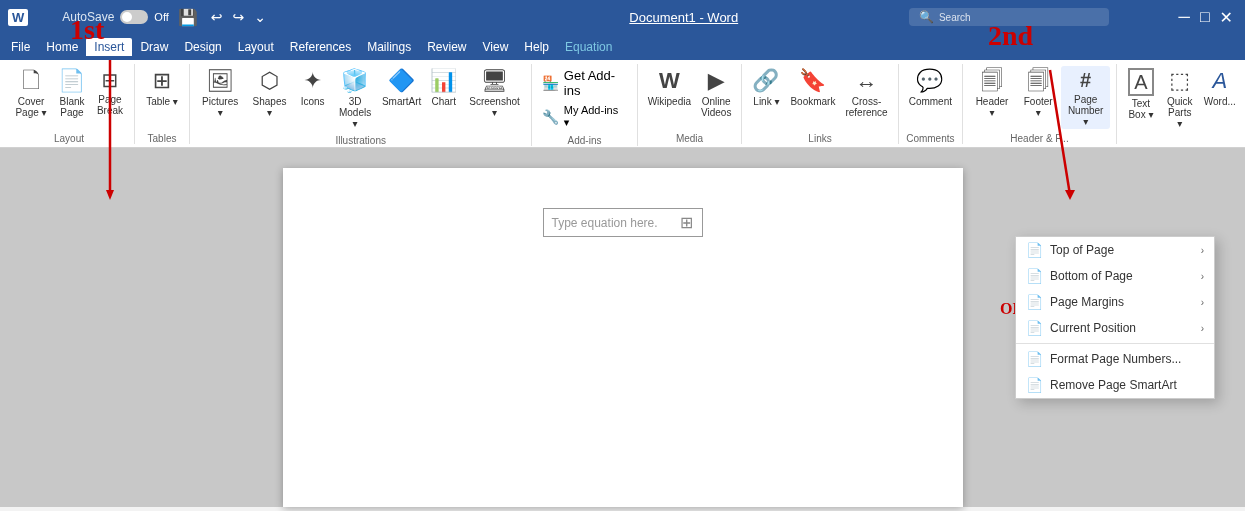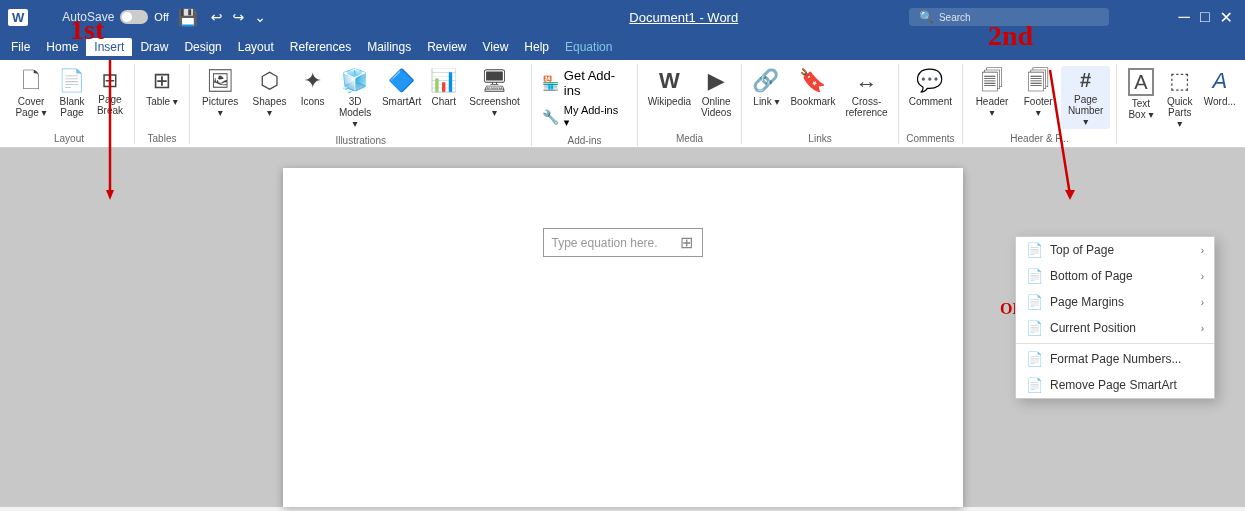--- a/index.html
+++ b/index.html
@@ -151,21 +151,21 @@
     .document-page {
       background: white;
       width: 680px;
       min-height: 200px;
       box-shadow: 0 2px 8px rgba(0,0,0,0.3);
       position: relative;
     }
     .equation-box {
       border: 1px solid #999;
       padding: 4px 8px;
-      margin: 60px auto;
+      margin: 40px auto;
       width: 160px;
       font-size: 13px;
       color: #aaa;
       display: flex;
       align-items: center;
       justify-content: space-between;
     }
 
     
     .dropdown-menu {

